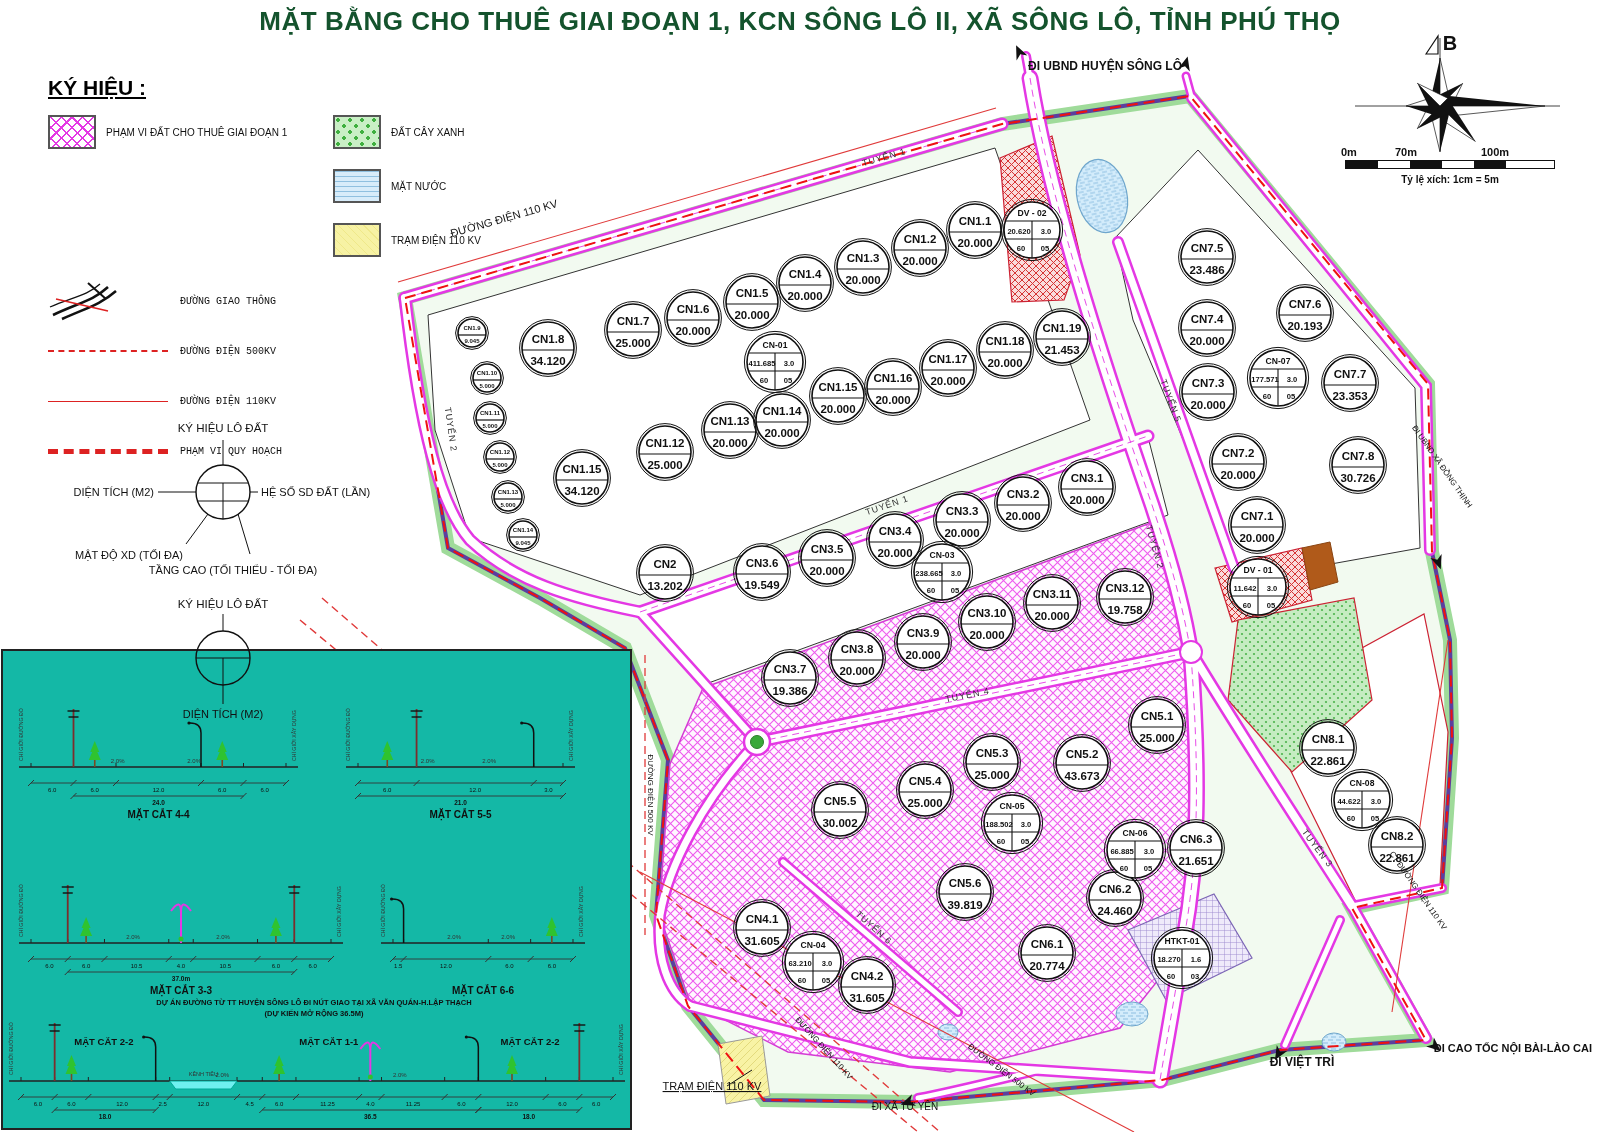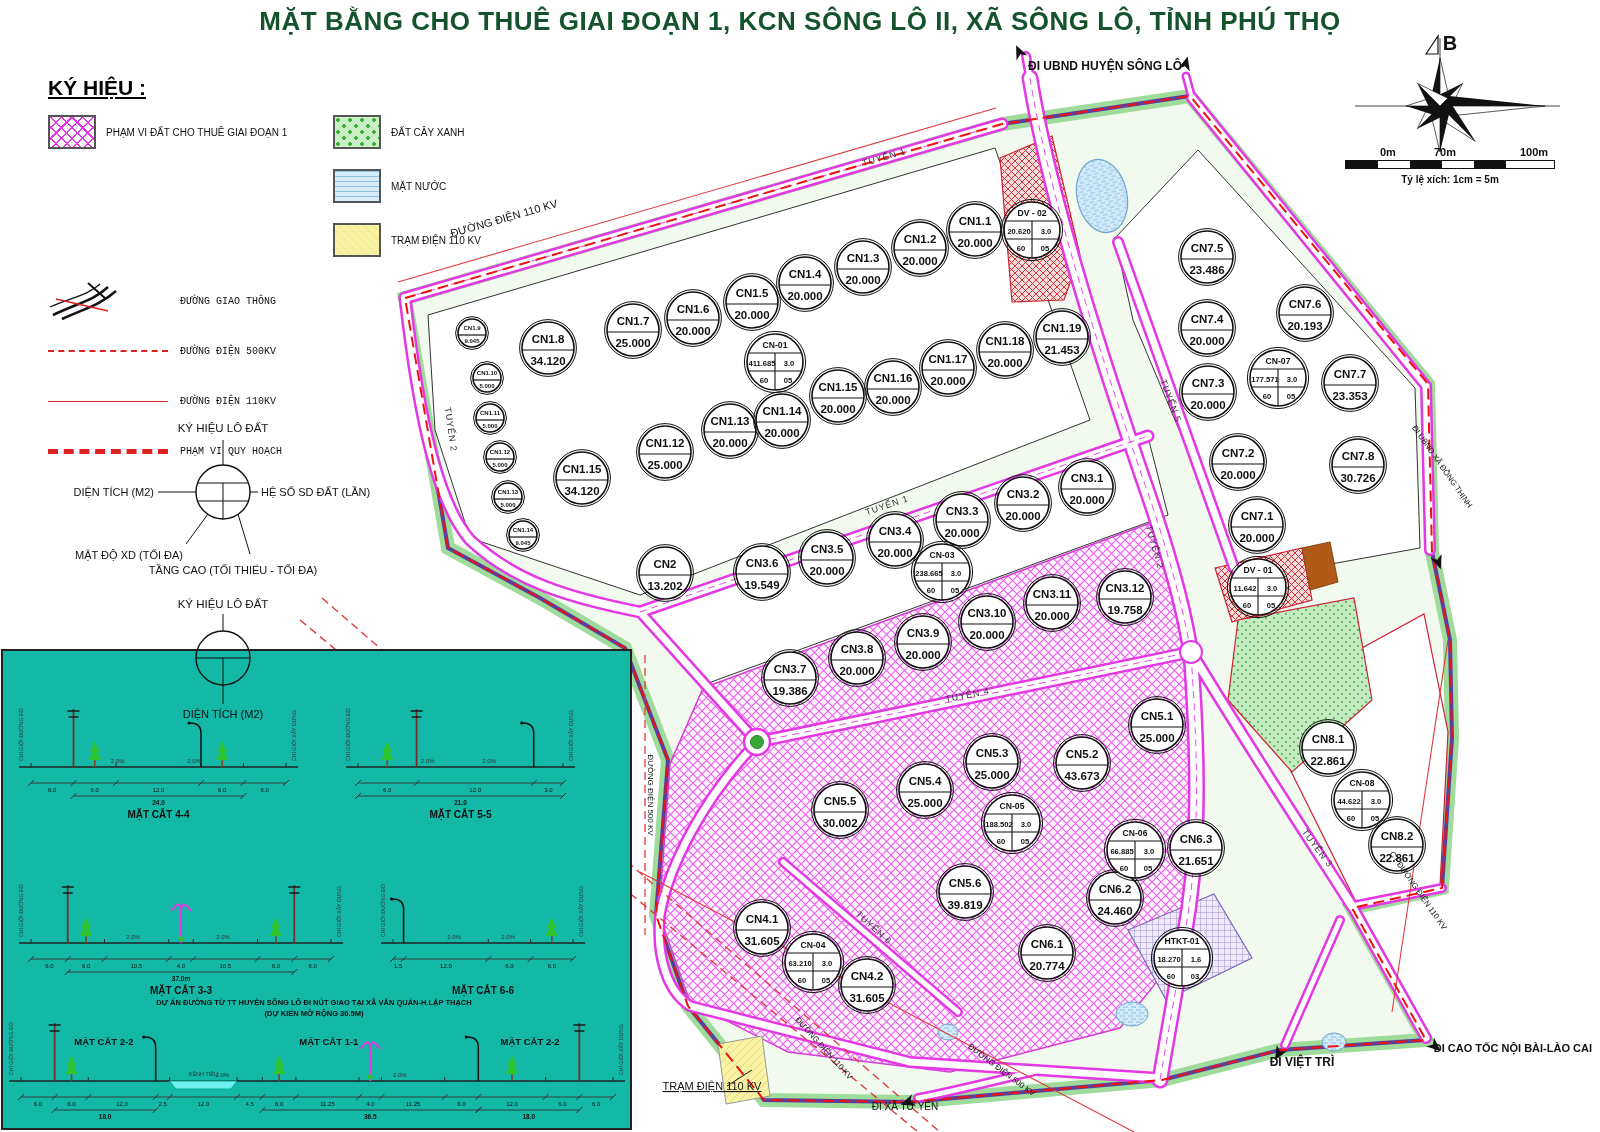--- a/index.html
+++ b/index.html
@@ -34,21 +34,21 @@
      repeating-linear-gradient(0deg,#d7ecfa 0 4px,#8fc0e0 4px 5px);}
   .sw-power{background:repeating-linear-gradient(45deg,#f7f2a4 0 5px,#efe88a 5px 6px);}
   .lg-lines{position:absolute;left:0;top:212px;width:300px;font-family:Liberation Mono, monospace;}
   .lg-line-item{display:flex;align-items:center;margin-bottom:24px;height:26px;}
   .lg-line-sw{width:120px;margin-right:12px;flex:0 0 auto;}
   #lg-diagram1{position:absolute;left:10px;top:328px;}
   #lg-diagram2{position:absolute;left:10px;top:520px;}
   
   #compass{position:absolute;left:1330px;top:28px;width:240px;height:130px;z-index:6;}
   #scalebar{position:absolute;left:1345px;top:146px;width:210px;z-index:6;font-size:11px;color:#111;}
-  #scalebar .ticks{position:relative;height:14px;font-weight:bold;margin-left:39px;}
+  #scalebar .ticks{position:relative;height:14px;font-weight:bold;}
   #scalebar .bar{position:relative;height:7px;border:1px solid #111;display:flex;}
   #scalebar .seg{height:100%;}
   #scalebar .caption{text-align:center;font-weight:bold;margin-top:5px;font-size:10px;}
   
   #inset{position:absolute;left:1px;top:649px;width:627px;height:477px;background:#14b8a6;
          border:2px solid #222;z-index:5;}
 </style>
 </head>
 <body>
 

